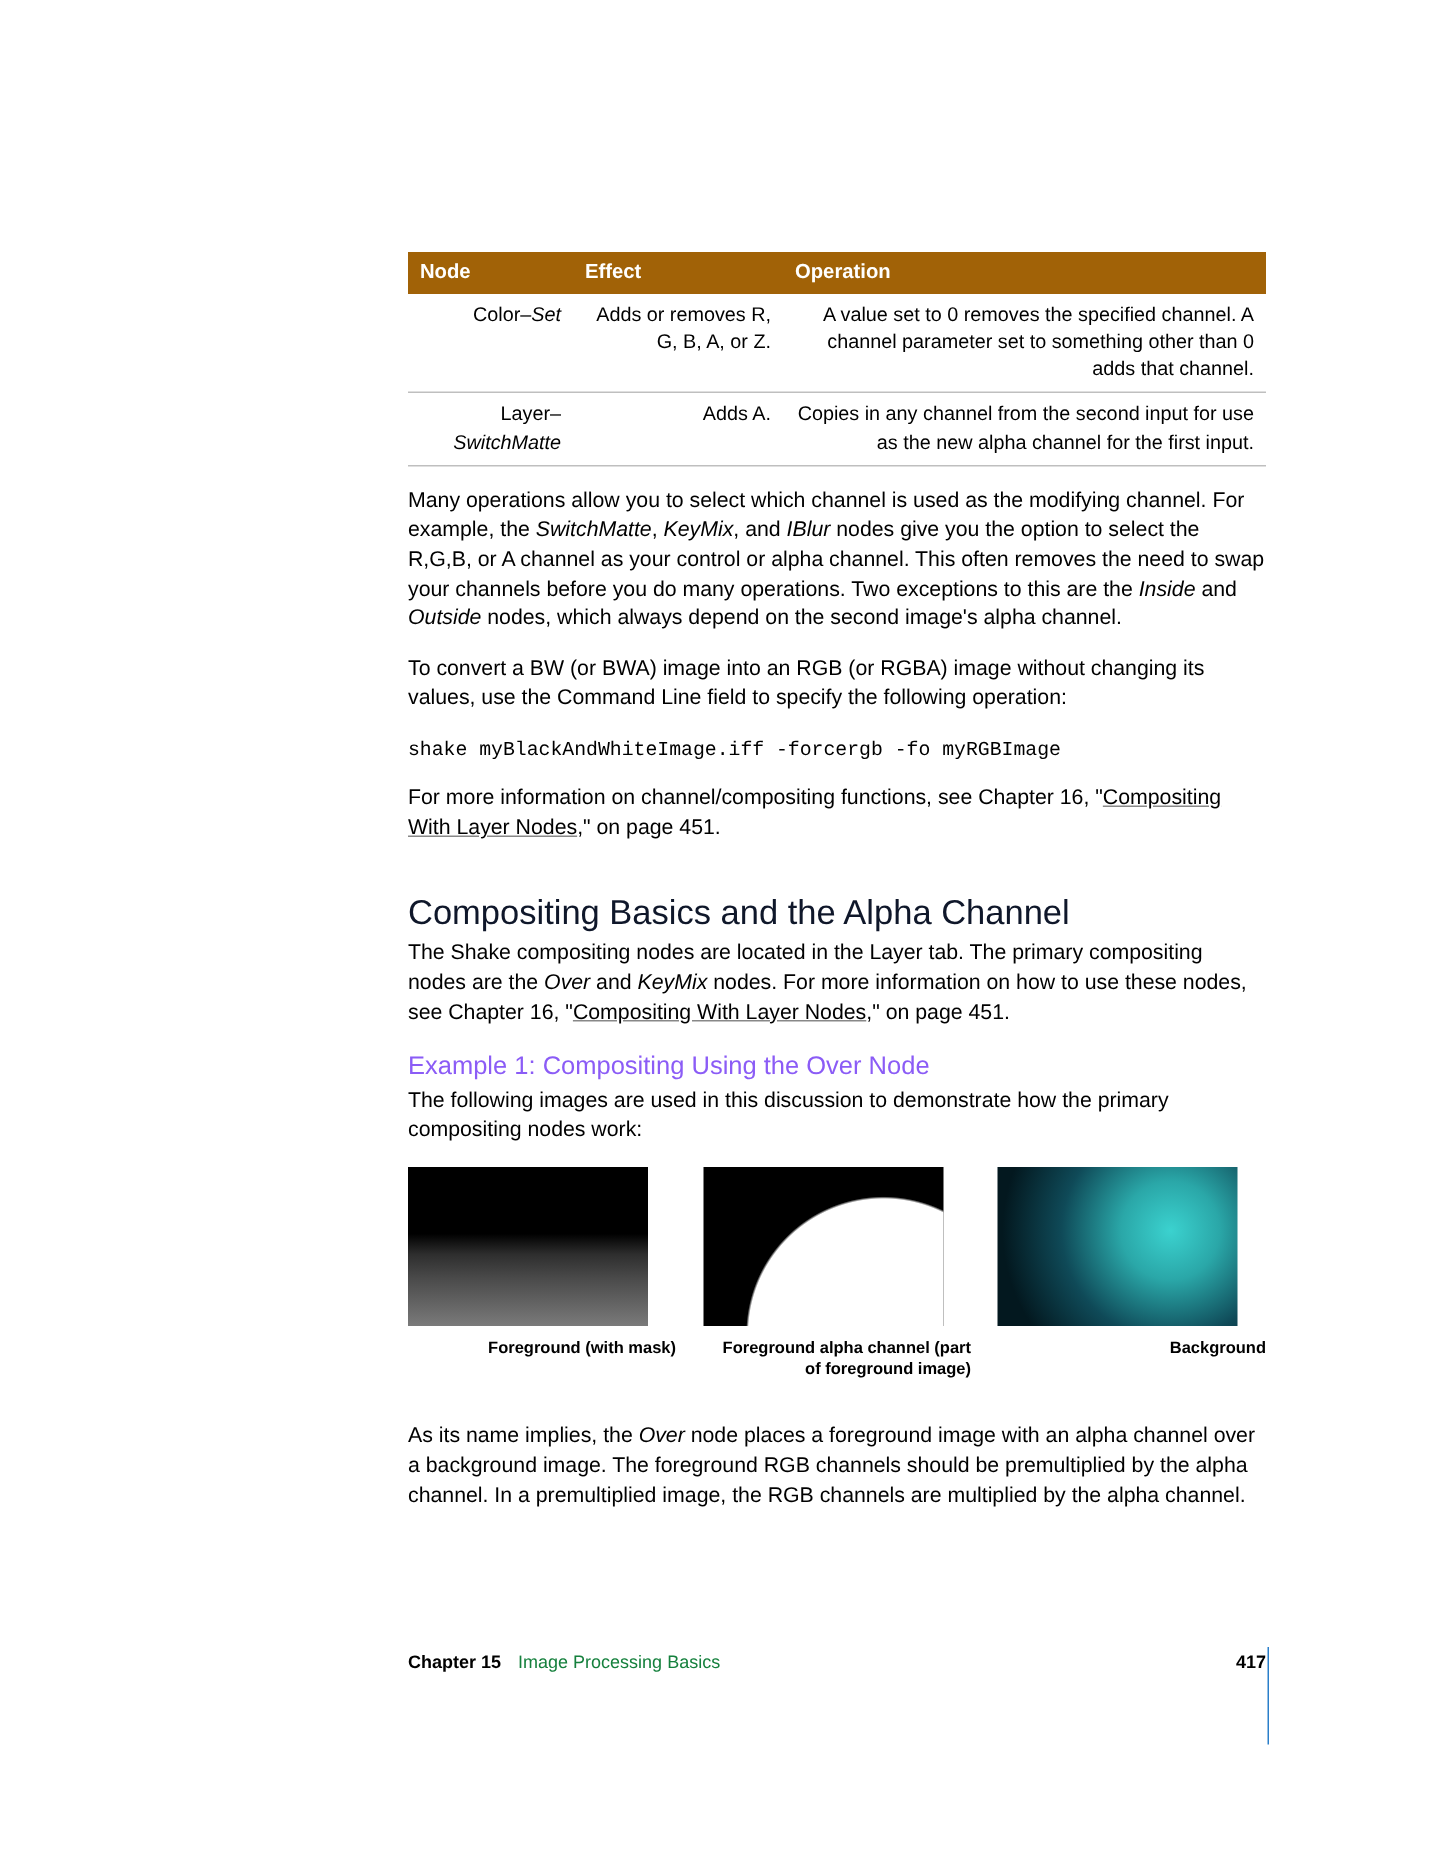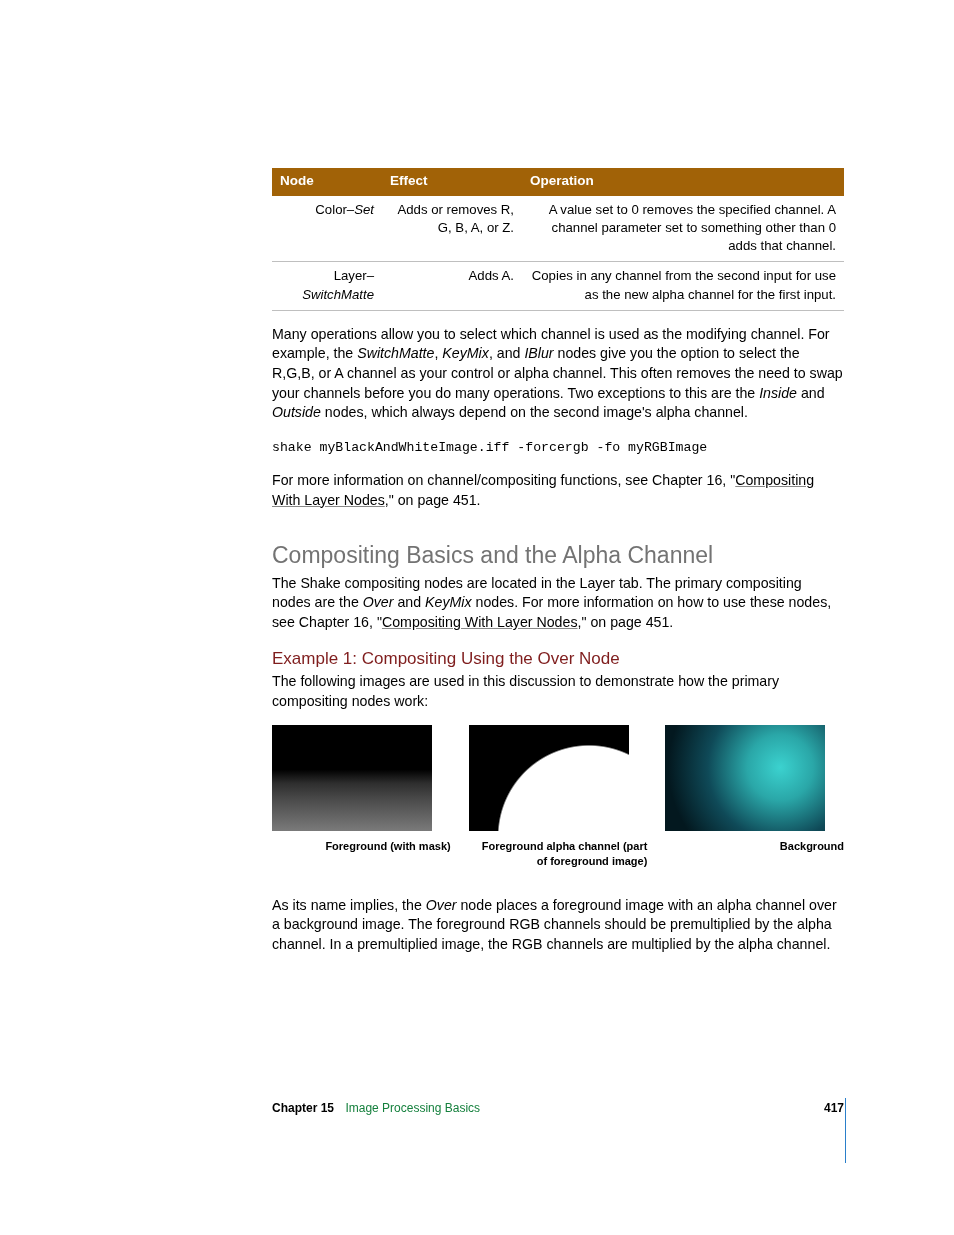--- a/index.html
+++ b/index.html
@@ -55,27 +55,27 @@
     font-size: 13.2px;
     white-space: nowrap;
   }
   .codeblock { margin: 2px 0 14px 0; }
   a.xref {
     color: #000;
     text-decoration: underline;
     text-decoration-color: #888;
   }
   h2.sec {
-    color: #737373;
+    color: #0f172a;
     font-weight: 400;
     font-size: 23px;
     margin: 30px 0 2px 0;
   }
   h3.sub {
-    color: #7f1d1d;
+    color: #8b5cf6;
     font-weight: 400;
     font-size: 17px;
     margin: 14px 0 2px 0;
   }
   .imgrow {
     display: flex;
     gap: 18px;
     margin: 12px 0 28px 0;
   }
   .imgcell { width: 188px; text-align: right; }
@@ -147,20 +147,21 @@
         <td>Adds A.</td>
         <td>Copies in any channel from the second input for use as the new alpha channel for the first input.</td>
       </tr>
     </tbody>
   </table>
 
   <p class="body">
     <span>Many operations allow you to select which channel is used as the modifying channel. For example, the </span><span class="it">SwitchMatte</span><span>, </span><span class="it">KeyMix</span><span>, and </span><span class="it">IBlur</span><span> nodes give you the option to select the R,G,B, or A channel as your control or alpha channel. This often removes the need to swap your channels before you do many operations. Two exceptions to this are the </span><span class="it">Inside</span><span> and </span><span class="it">Outside</span><span> nodes, which always depend on the second image's alpha channel.</span>
   </p>
 
+  <p class="body">To convert a BW (or BWA) image into an RGB (or RGBA) image without changing its values, use the Command Line field to specify the following operation:</p>
 
   <div class="codeblock">
     <code class="cmdline">shake myBlackAndWhiteImage.iff -forcergb -fo myRGBImage</code>
   </div>
 
   <p class="body">
     <span>For more information on channel/compositing functions, see Chapter 16, "</span><a href="#" class="xref">Compositing With Layer Nodes</a><span>," on page 451.</span>
   </p>
 
   <h2 class="sec">Compositing Basics and the Alpha Channel</h2>

